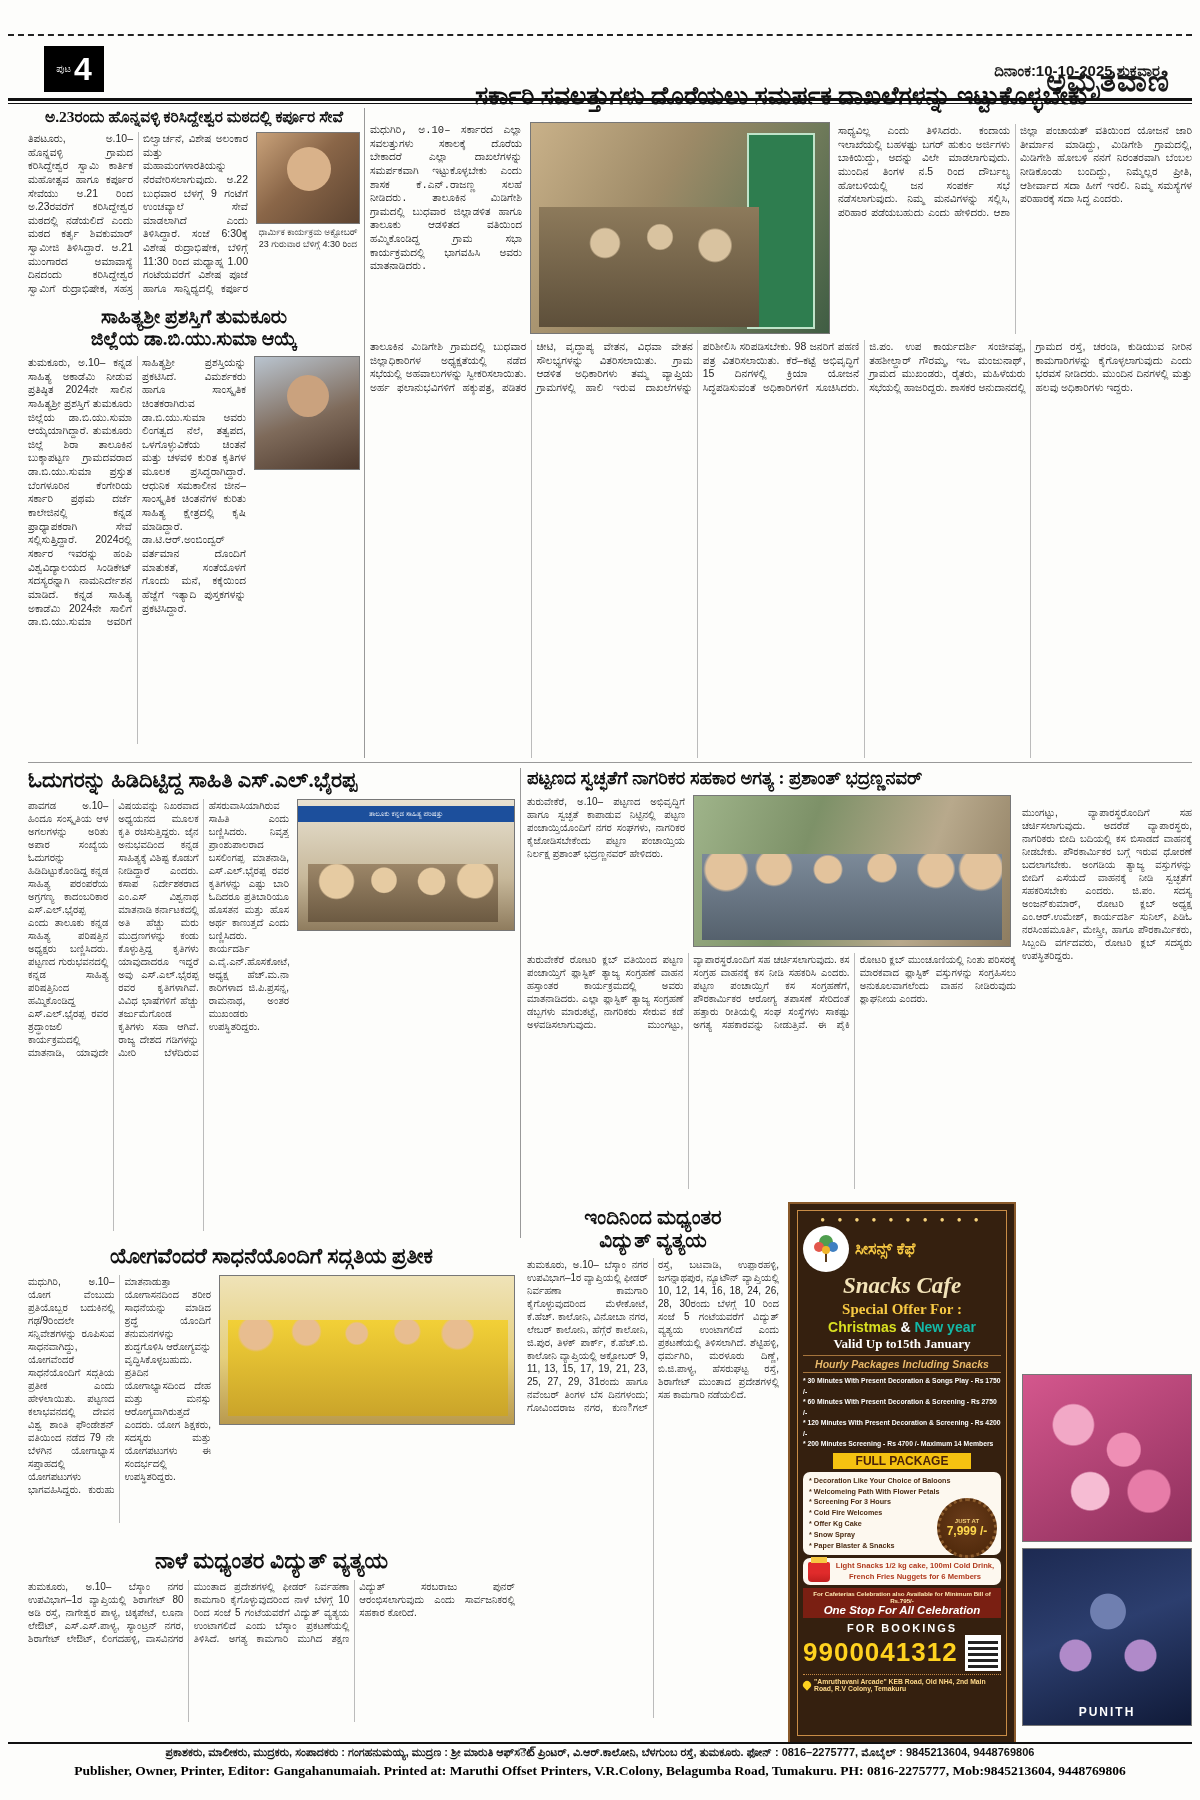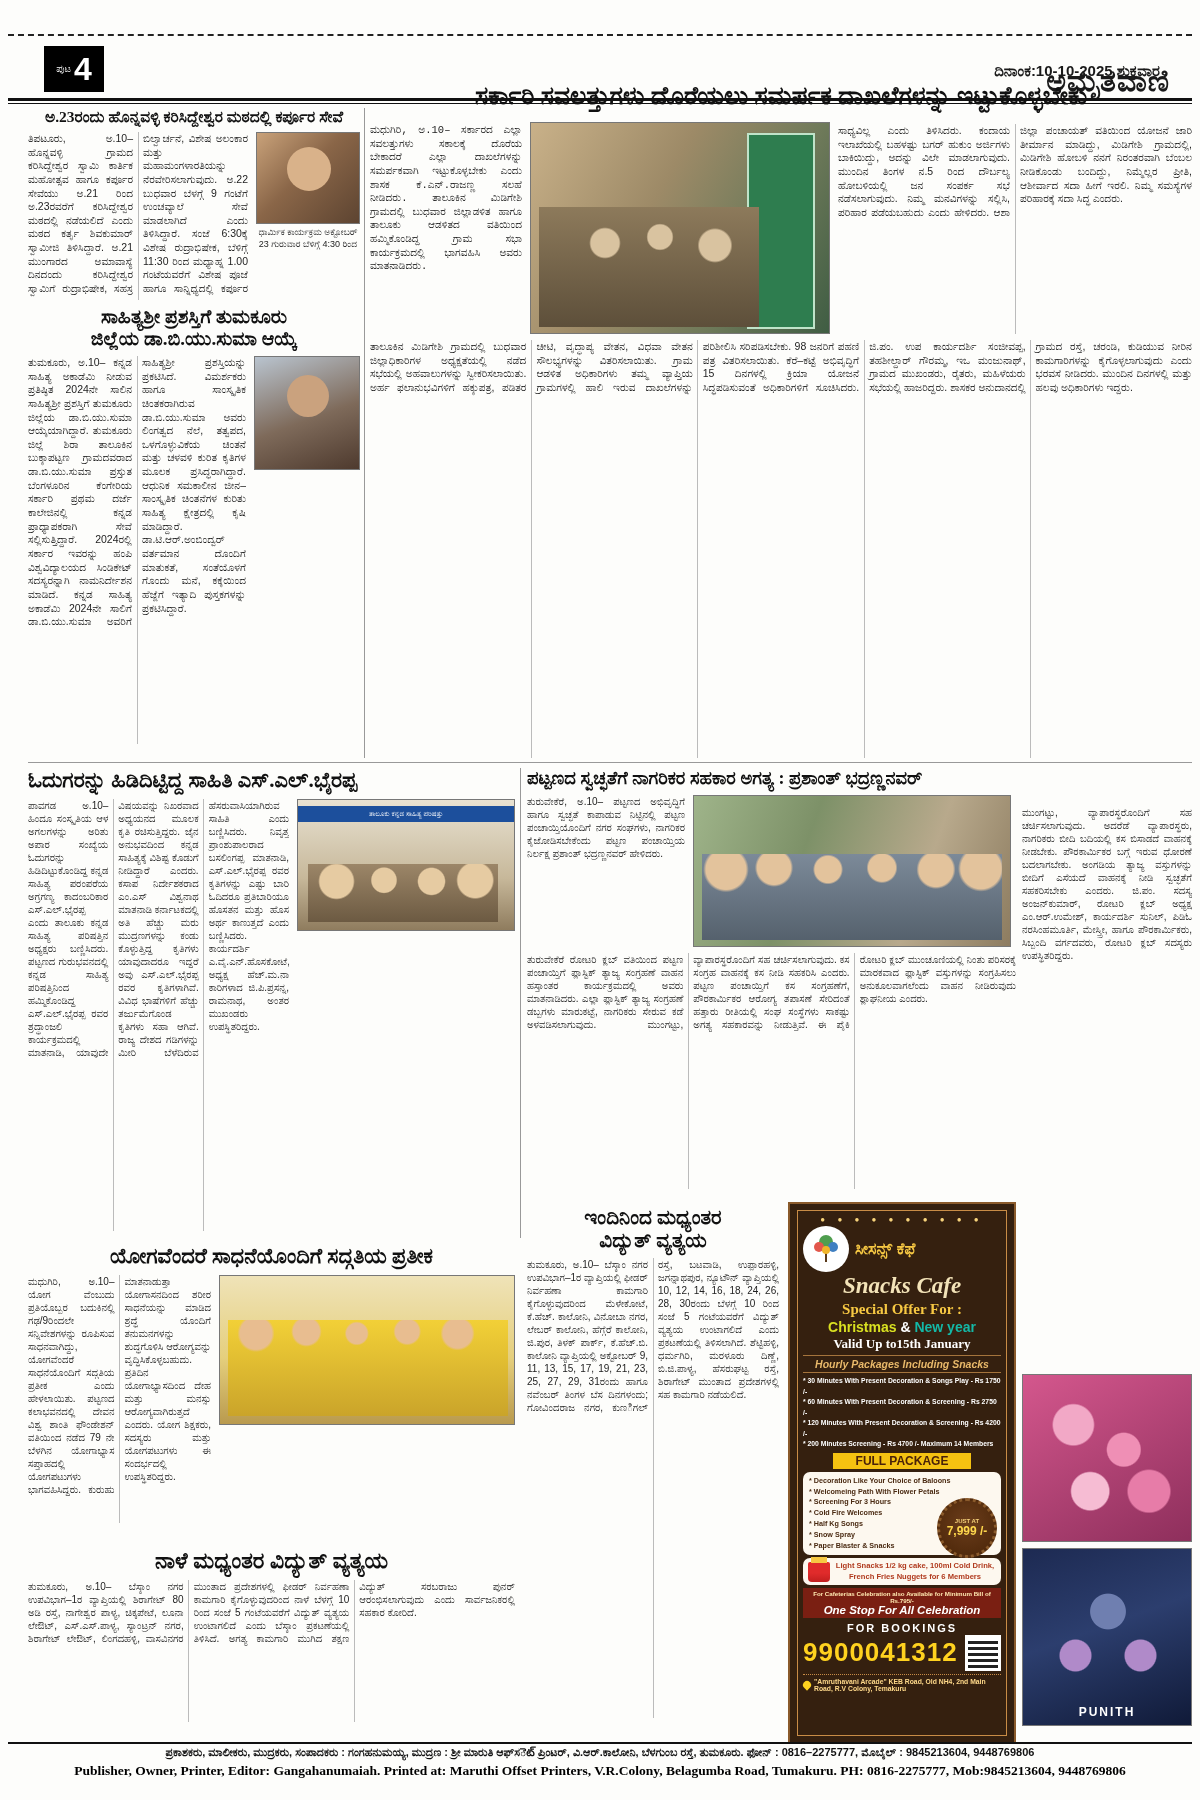--- a/index.html
+++ b/index.html
@@ -216,21 +216,21 @@
       <div class="ad-pkg">* 30 Minutes With Present Decoration &amp; Songs Play -  Rs 1750 /-</div>
       <div class="ad-pkg">* 60 Minutes With Present Decoration &amp; Screening -  Rs 2750 /-</div>
       <div class="ad-pkg">* 120 Minutes With Present Decoration &amp; Screening -  Rs 4200 /-</div>
       <div class="ad-pkg">* 200 Minutes  Screening -  Rs 4700 /- Maximum 14 Members</div>
       <div class="ad-fullband">FULL PACKAGE</div>
       <div class="ad-panel">
         <div class="li">*  Decoration Like Your Choice of Baloons</div>
         <div class="li">*  Welcomeing Path With Flower Petals</div>
         <div class="li">*  Screening For 3 Hours</div>
         <div class="li">*  Cold Fire Welcomes</div>
-        <div class="li">*  Half Kg Songs</div>
+        <div class="li">*  Offer Kg Cake</div>
         <div class="li">*  Snow Spray</div>
         <div class="li">*  Paper Blaster &amp; Snacks</div>
         <div class="badge">
           <div class="b1">JUST AT</div>
           <div class="b2">7,999 /-</div>
         </div>
       </div>
       <div class="snack-panel">
         <div class="fries"></div>
         <div class="snack-txt">Light Snacks 1/2 kg cake, 100ml Cold Drink, French Fries Nuggets for 6 Members</div>

